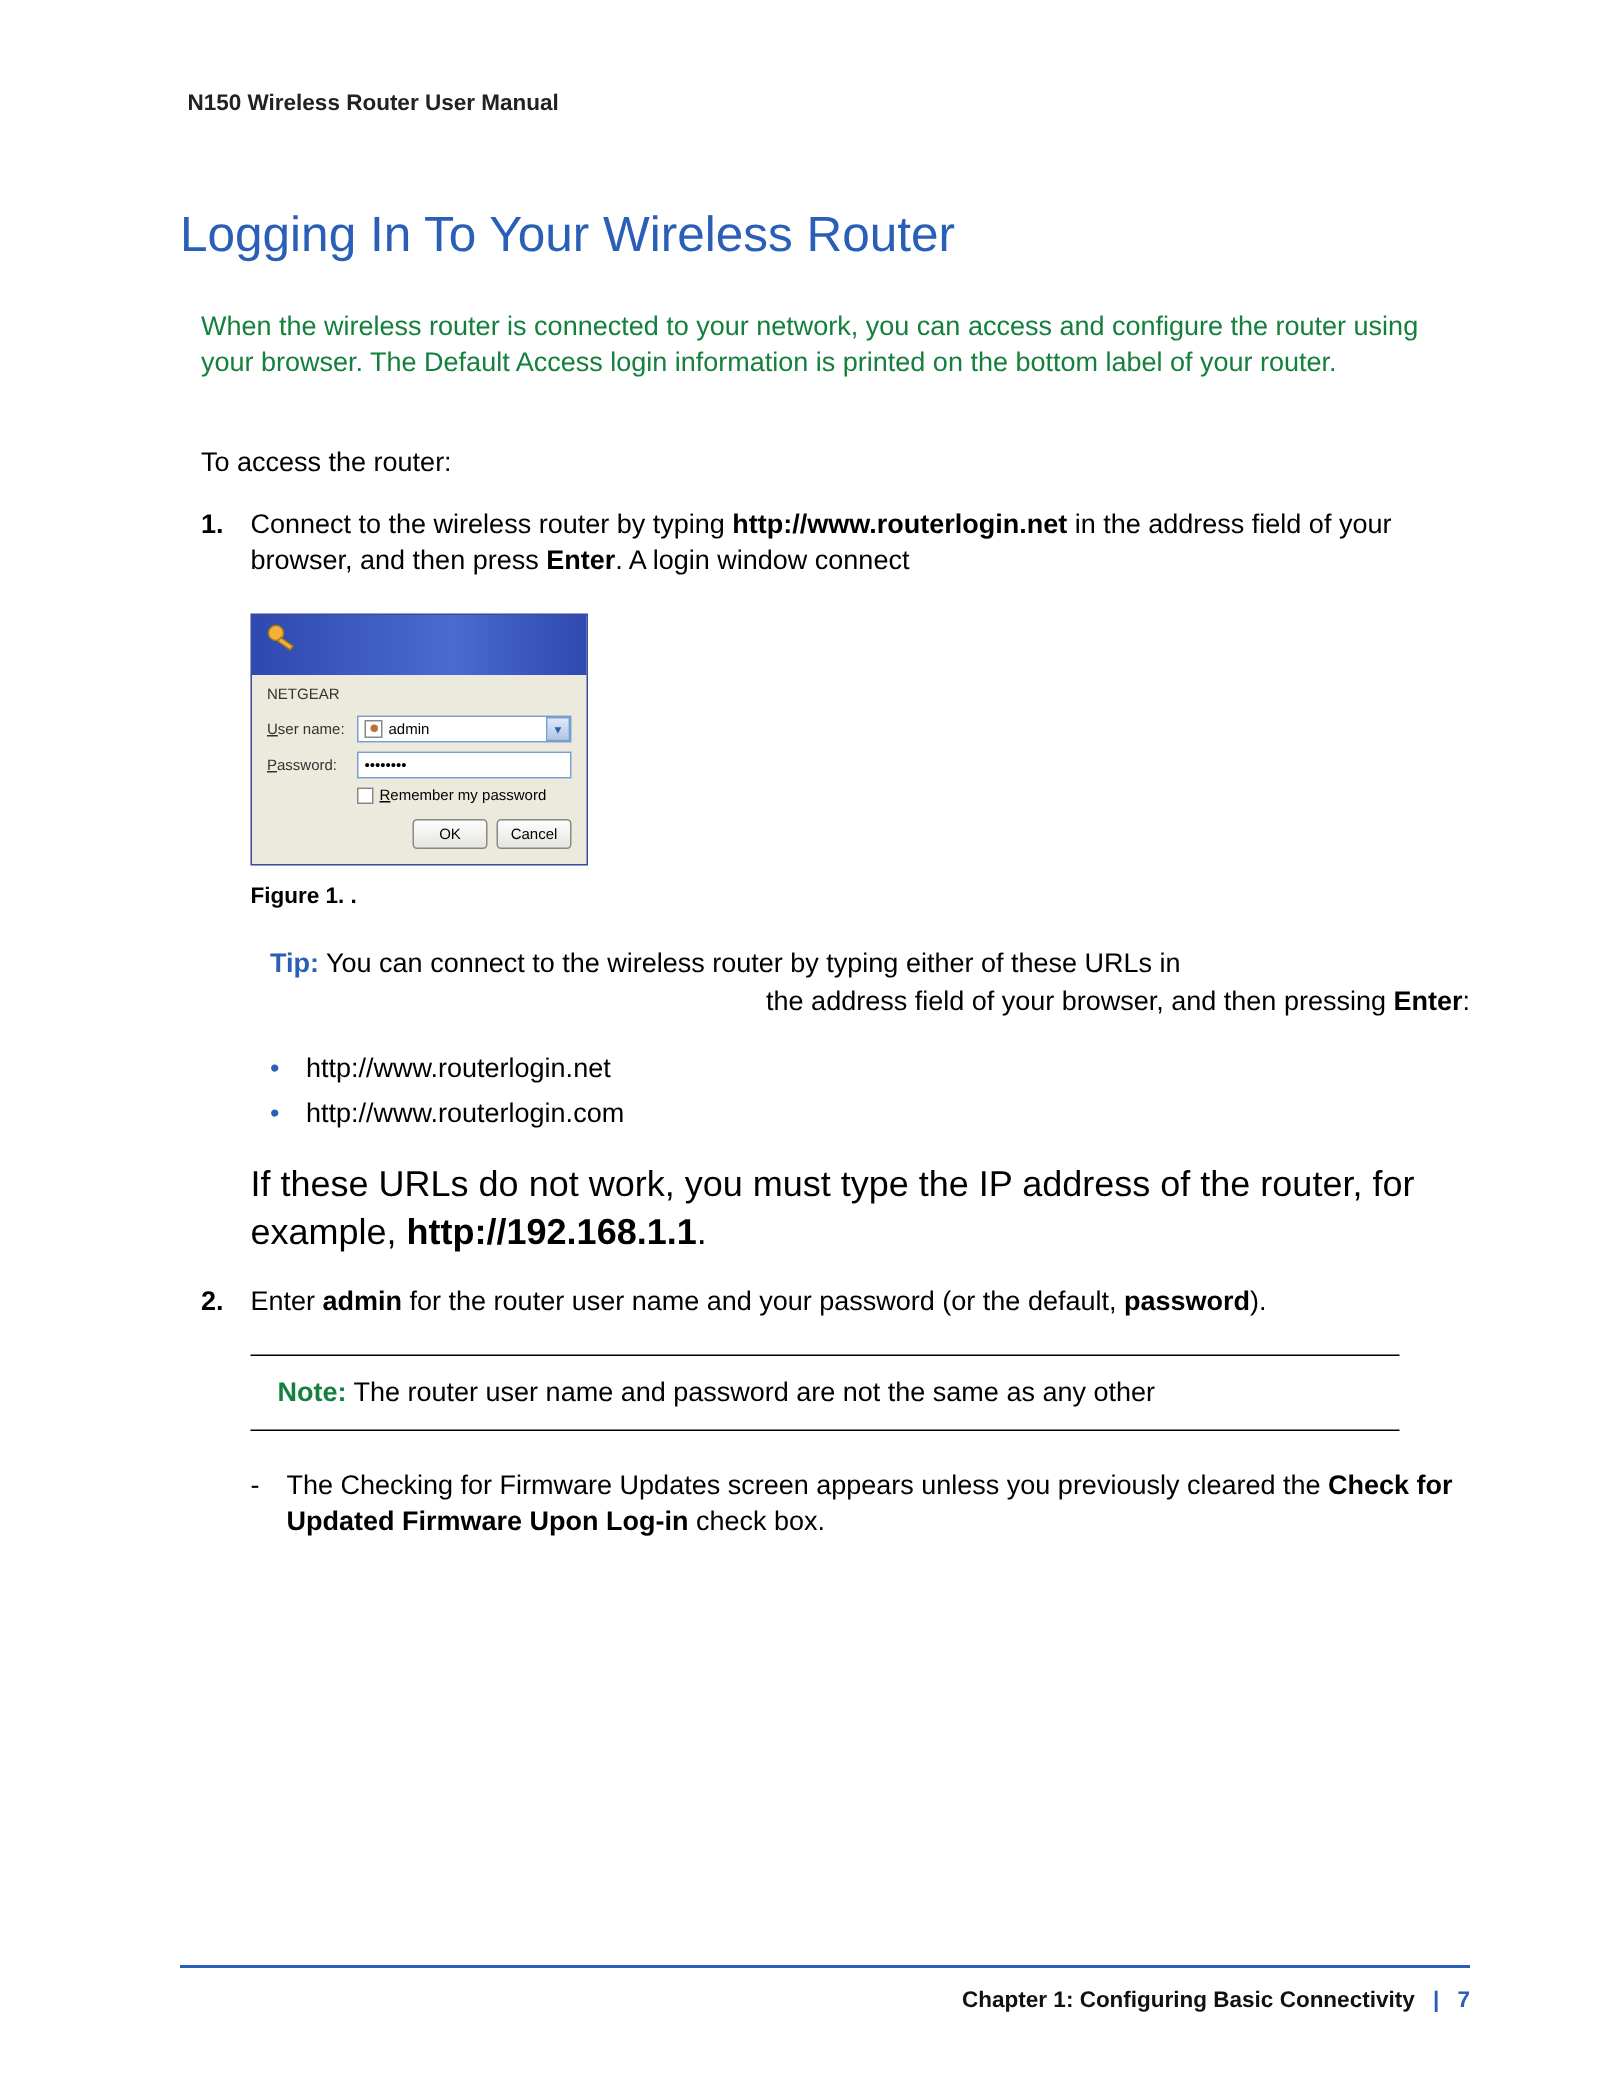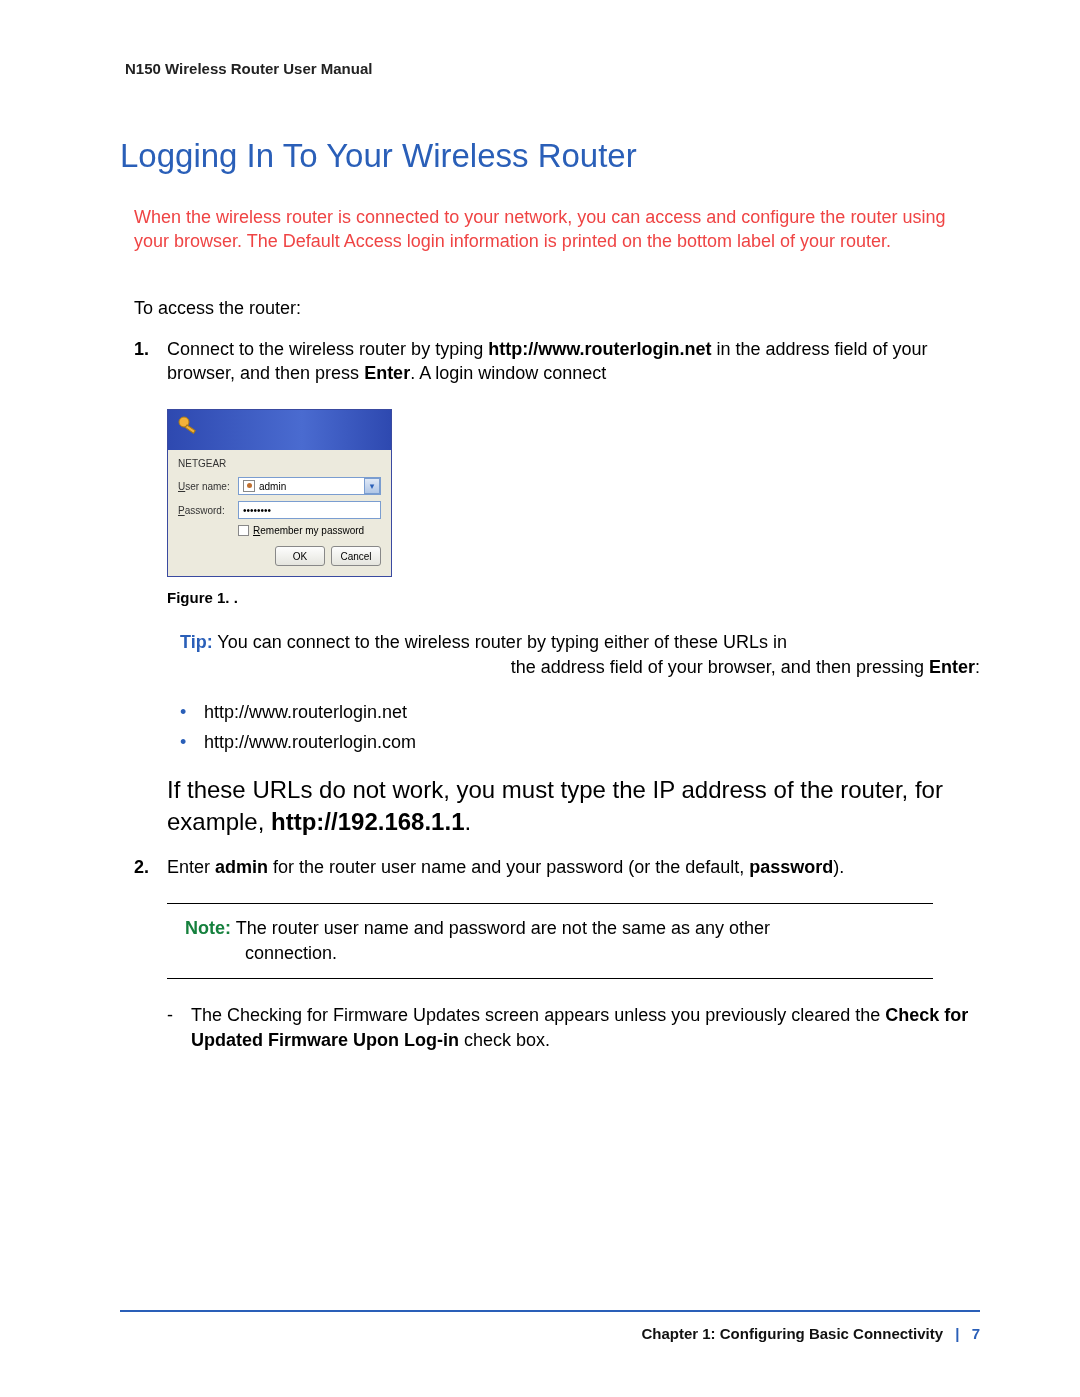--- a/index.html
+++ b/index.html
@@ -22,21 +22,21 @@
   h1 {
     font-family: "Gill Sans", "Trebuchet MS", Arial, sans-serif;
     font-size: 33px;
     font-weight: 500;
     color: #2a5fb8;
     margin-bottom: 30px;
   }
   .body-text {
     font-size: 18px;
     line-height: 1.35;
-    color: #ef4444;
+    color: #15803d;
     margin-bottom: 14px;
     margin-left: 14px;
   }
   .access-text {
     font-size: 18px;
     margin-bottom: 18px;
     margin-left: 14px;
     margin-top: 44px;
   }
   ol.steps {
@@ -322,21 +322,20 @@
 <ol class="steps">
   <li>
     <span class="num">2.</span>
     <span>Enter </span><span class="bold">admin</span><span> for the router user name and your password (or the default, </span><span class="bold">password</span><span>).</span>
   </li>
 </ol>
 
 <div class="note-block">
   <span class="note-label">Note:</span>
   <span> </span><span>The router user name and password are not the same as any other</span>
-  <div class="note-cont">connection.</div>
 </div>
 
 <ul class="dash-list">
   <li>
     <span class="dash">-</span>
     <span>The Checking for Firmware Updates screen appears unless you previously cleared the </span><span class="bold">Check for Updated Firmware Upon Log-in</span><span> check box.</span>
   </li>
 </ul>
 
 <div class="footer-line"></div>

